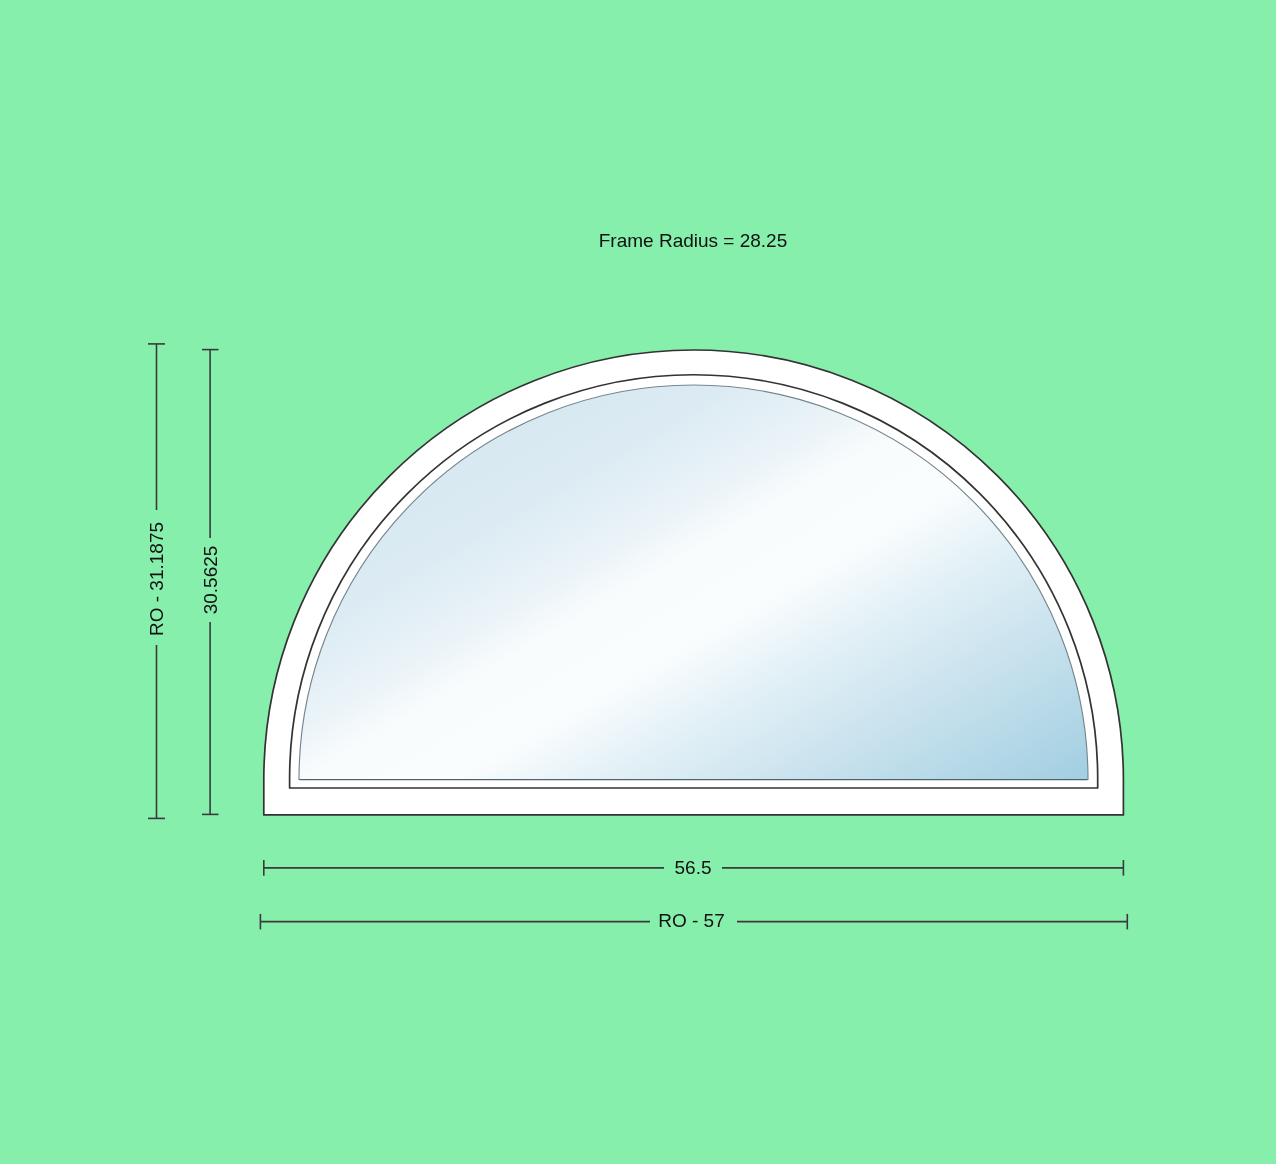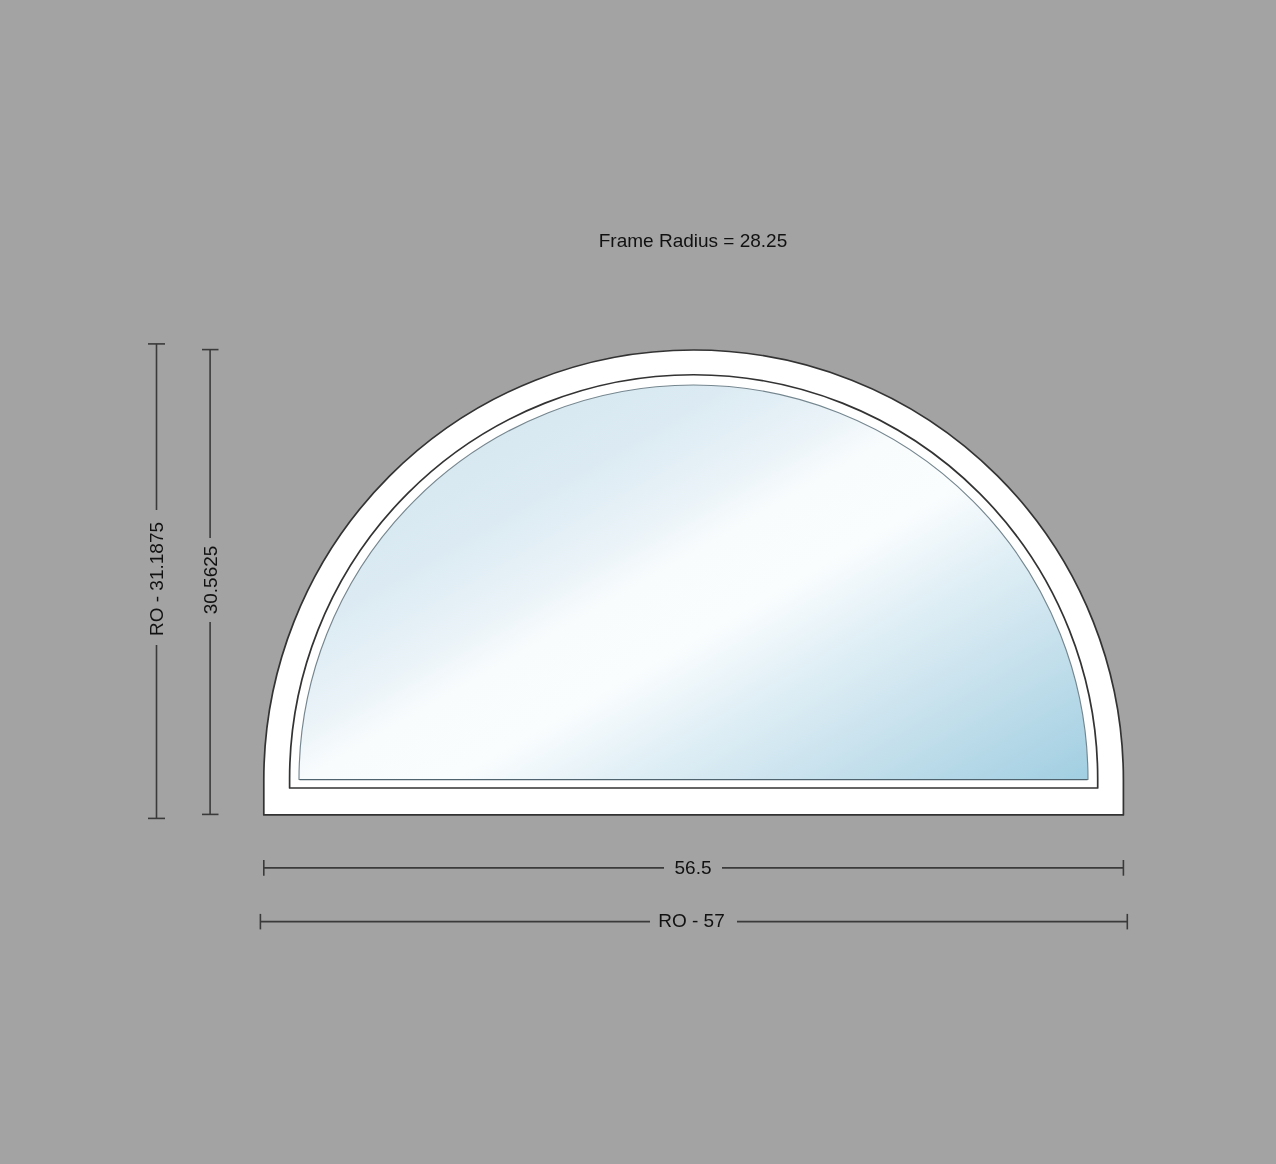--- a/index.html
+++ b/index.html
@@ -1,16 +1,16 @@
 <!DOCTYPE html>
 <html><head>
 <meta charset="utf-8">
 <style>
   html,body{margin:0;padding:0;background:#ffffff;}
-  .stage{position:relative;width:1276px;height:1164px;background:#a3a3a3;overflow:hidden;
+  .stage{position:relative;width:1276px;height:1164px;background:#86efac;overflow:hidden;
     font-family:"Liberation Sans", sans-serif;}
 </style>
 </head>
 <body>
 <div class="stage">
 <svg width="1276" height="1164" viewBox="0 0 1276 1164" xmlns="http://www.w3.org/2000/svg">
   <defs>
     <linearGradient id="glassGrad" gradientUnits="userSpaceOnUse" x1="445.8" y1="217" x2="884.2" y2="973">
       <stop offset="0" stop-color="#cbe1ec"></stop>
       <stop offset="0.33" stop-color="#dcebf3"></stop>

